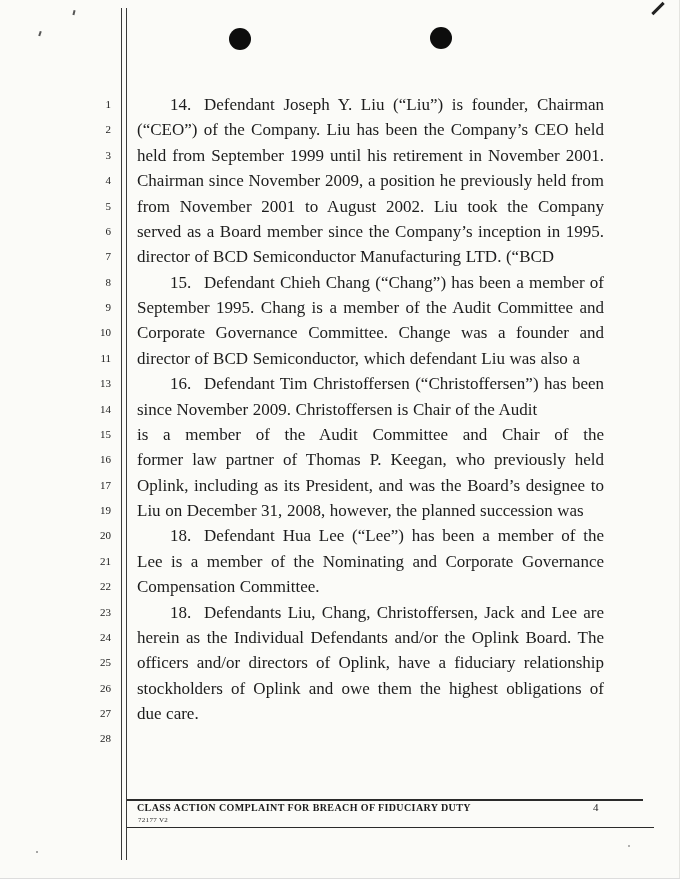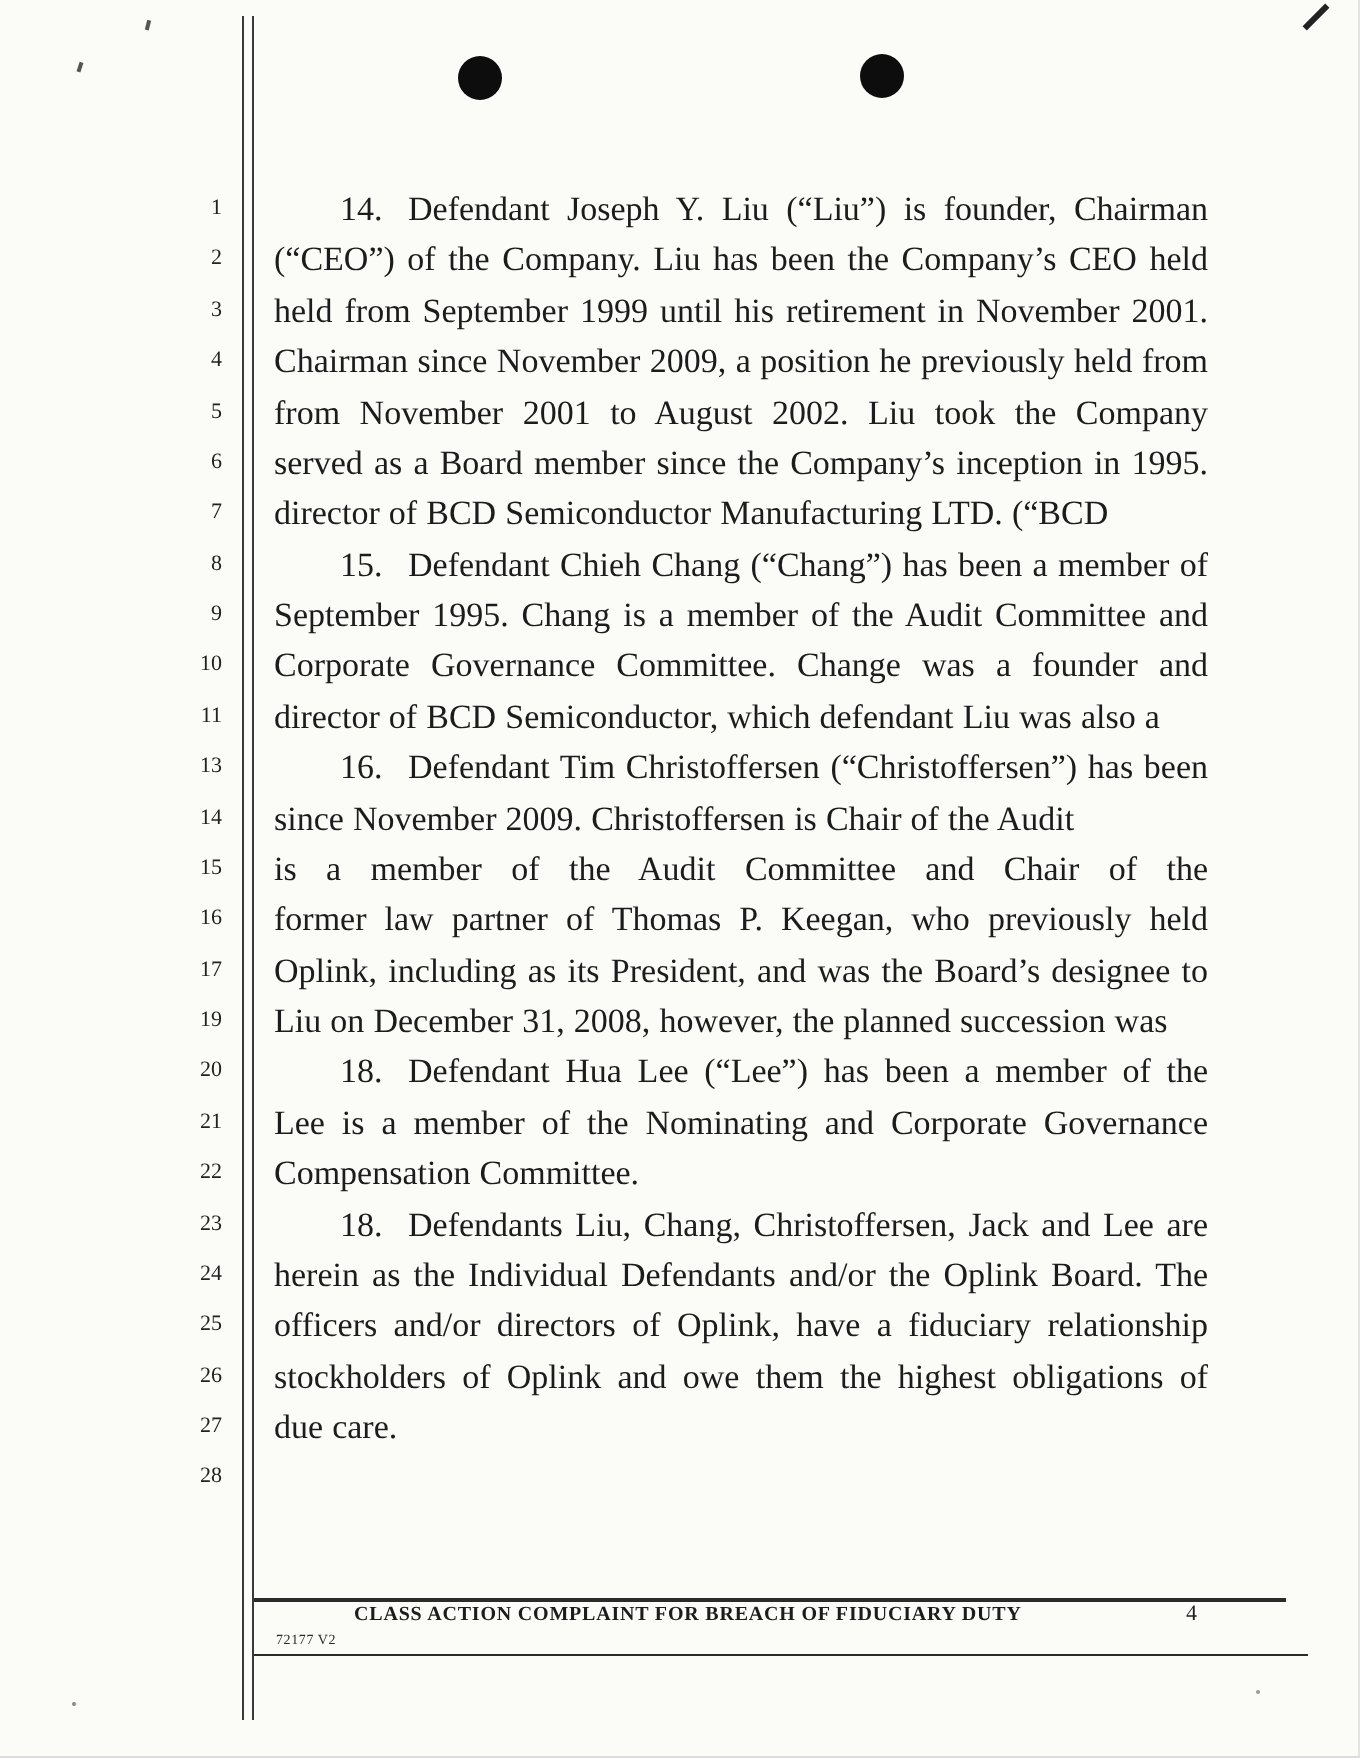--- a/index.html
+++ b/index.html
@@ -19,21 +19,21 @@
   .textcol{position:absolute;left:137px;top:92px;width:467px;}
   .tl{height:25.38px;line-height:25.38px;font-size:17px;overflow:hidden;word-spacing:0.3px;}
   .tl.js{text-align:justify;text-align-last:justify;}
   .tl.ps{padding-left:33px;width:434px;}
   .pnum{display:inline-block;width:34px;}
   .footer{position:absolute;left:127px;top:799px;width:527px;height:34px;}
   .frule{position:absolute;left:0;background:#2b2b2b;}
   .frt{top:0;width:516px;height:1.6px;}
   .frb{top:28px;width:527px;height:1.2px;}
   .ftitle{position:absolute;left:10px;top:3px;font-weight:bold;font-size:10px;
-    letter-spacing:0.4px;white-space:nowrap;margin-left:40px;}
+    letter-spacing:0.4px;white-space:nowrap;}
   .fpage{position:absolute;left:466px;top:2px;font-size:11px;}
   .fid{position:absolute;left:11px;top:16.5px;font-size:7px;letter-spacing:0.3px;color:#2a2a2a;}
   .speck{position:absolute;background:#555;}
   #sp1{left:73px;top:10px;width:1.5px;height:5px;transform:rotate(14deg);}
   #sp2{left:39px;top:31px;width:1.5px;height:5px;transform:rotate(18deg);}
   #sp3{left:628px;top:845px;width:2px;height:2px;background:#999;border-radius:50%;}
   #sp4{left:36px;top:851px;width:2px;height:2px;background:#888;border-radius:50%;}
   #corner{position:absolute;left:650px;top:7px;width:16px;height:3px;background:#222;
     transform:rotate(-45deg);}
 </style>

